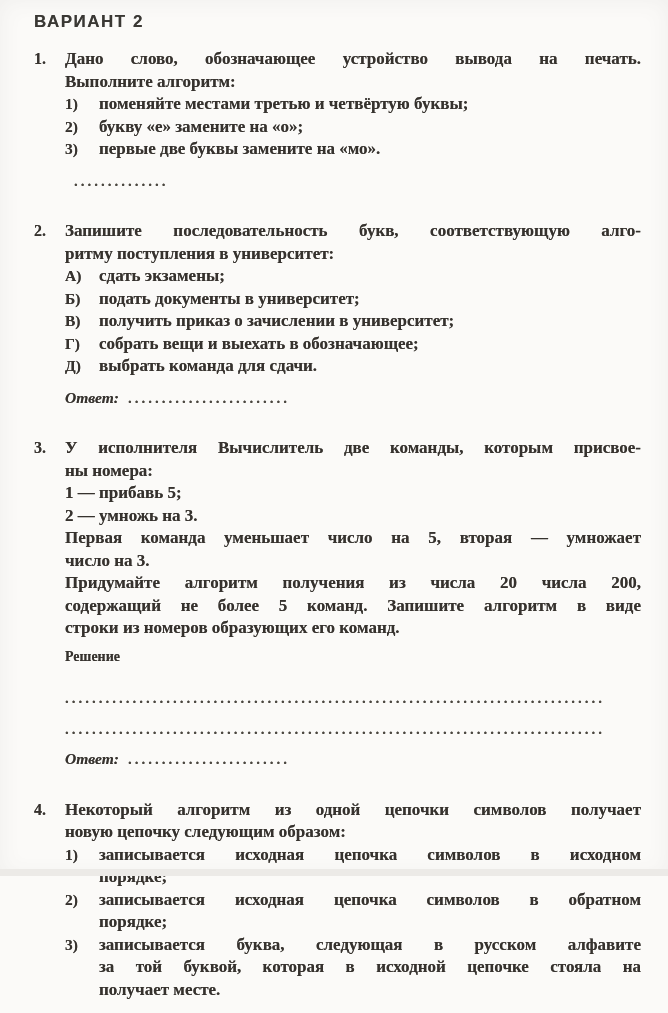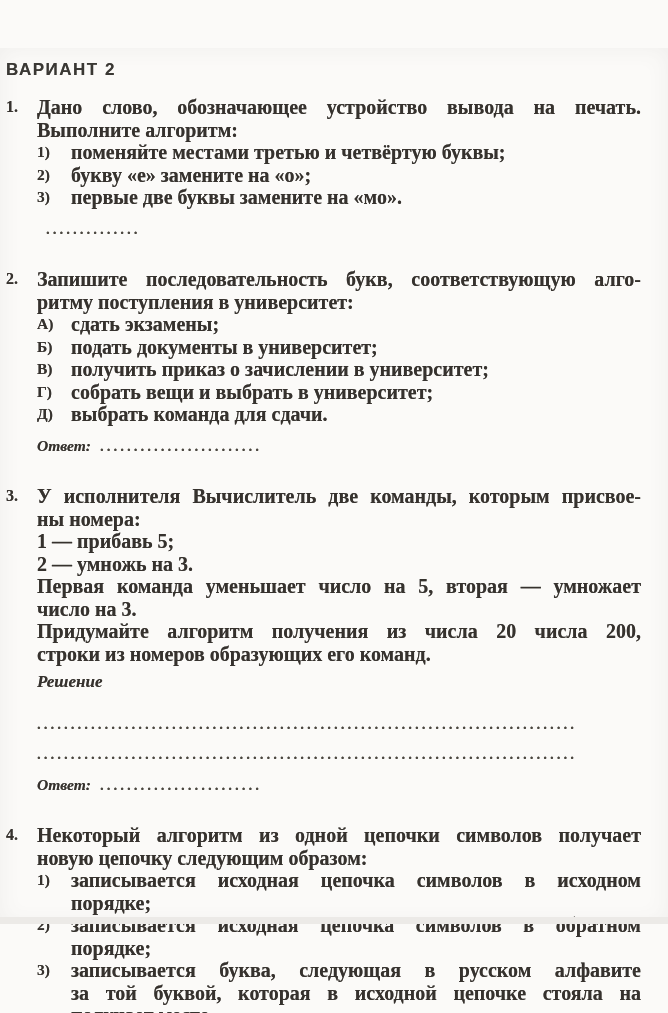--- a/index.html
+++ b/index.html
@@ -10,23 +10,22 @@
     position: relative;
     overflow: hidden;
     font-family: "Liberation Serif", serif;
     color: #36322e;
   }
   .page {
     position: relative;
     width: 668px;
     height: 876px;
     box-sizing: border-box;
-    padding: 10px 27px 0 6px;
+    padding: 10px 27px 0 34px;
     box-shadow: inset 0 0 22px rgba(90,88,84,0.07);
-    margin-top: 48px;
   }
   .scan-edge-bottom {
     position: absolute;
     left: 0; bottom: 0;
     width: 100%; height: 7px;
     background: #eceae7;
   }
   .variant-title {
     font-family: "Liberation Sans", sans-serif;
     font-weight: 700;
@@ -49,21 +48,21 @@
     font-size: 16px;
     line-height: 22.5px;
     text-shadow: 0 0 0.6px rgba(54,50,46,0.65);
   }
   .task-body {
     flex: 1;
     min-width: 0;
   }
   .tline {
     font-weight: 700;
-    font-size: 20px;
+    font-size: 17px;
     line-height: 22.5px;
     white-space: normal;
     text-shadow: 0 0 0.6px rgba(54,50,46,0.65);
   }
   .j { text-align: justify; text-align-last: justify; }
   .subitem { display: flex; align-items: flex-start; }
   .marker {
     flex: none;
     width: 34px;
     font-weight: 700;
@@ -90,22 +89,21 @@
     font-size: 15px;
     letter-spacing: 3px;
     color: #4a463f;
     white-space: nowrap;
     overflow: hidden;
     text-shadow: 0 0 0.5px rgba(74,70,63,0.6);
   }
   .solution-label {
     margin-top: 6px;
     font-weight: 700;
-    font-style: italic;
-    font-size: 17px;
+    font-size: 14px;
     line-height: 22.5px;
     text-shadow: 0 0 0.6px rgba(54,50,46,0.65);
   }
   .dotline {
     line-height: 22.5px;
     font-weight: 700;
     font-size: 15px;
     letter-spacing: 3px;
     color: #4a463f;
     white-space: nowrap;
@@ -172,21 +170,21 @@
       </div>
       <div class="subitem">
         <span class="marker">В)</span>
         <div class="itext">
             <div class="tline">получить приказ о зачислении в университет;</div>
           </div>
       </div>
       <div class="subitem">
         <span class="marker">Г)</span>
         <div class="itext">
-            <div class="tline">собрать вещи и выбрать в университет;</div>
+            <div class="tline">собрать вещи и выехать в обозначающее;</div>
           </div>
       </div>
       <div class="subitem">
         <span class="marker">Д)</span>
         <div class="itext">
             <div class="tline">выбрать команда для сдачи.</div>
           </div>
       </div>
       <div class="fill-row">
         <span class="fill-label italic">Ответ:</span>
@@ -198,20 +196,21 @@
   <section class="task">
     <div class="task-num">3.</div>
     <div class="task-body">
       <div class="tline j">У исполнителя Вычислитель две команды, которым присвое-</div>
       <div class="tline">ны номера:</div>
       <div class="tline">1 — прибавь 5;</div>
       <div class="tline">2 — умножь на 3.</div>
       <div class="tline j">Первая команда уменьшает число на 5, вторая — умножает</div>
       <div class="tline">число на 3.</div>
       <div class="tline j">Придумайте алгоритм получения из числа 20 числа 200,</div>
+      <div class="tline j">содержащий не более 5 команд. Запишите алгоритм в виде</div>
       <div class="tline">строки из номеров образующих его команд.</div>
       <div class="solution-label">Решение</div>
       <div class="dotline first">................................................................................</div>
       <div class="dotline second">................................................................................</div>
       <div class="fill-row answer-after-dots">
         <span class="fill-label italic">Ответ:</span>
         <span class="dots">........................</span>
       </div>
     </div>
   </section>

